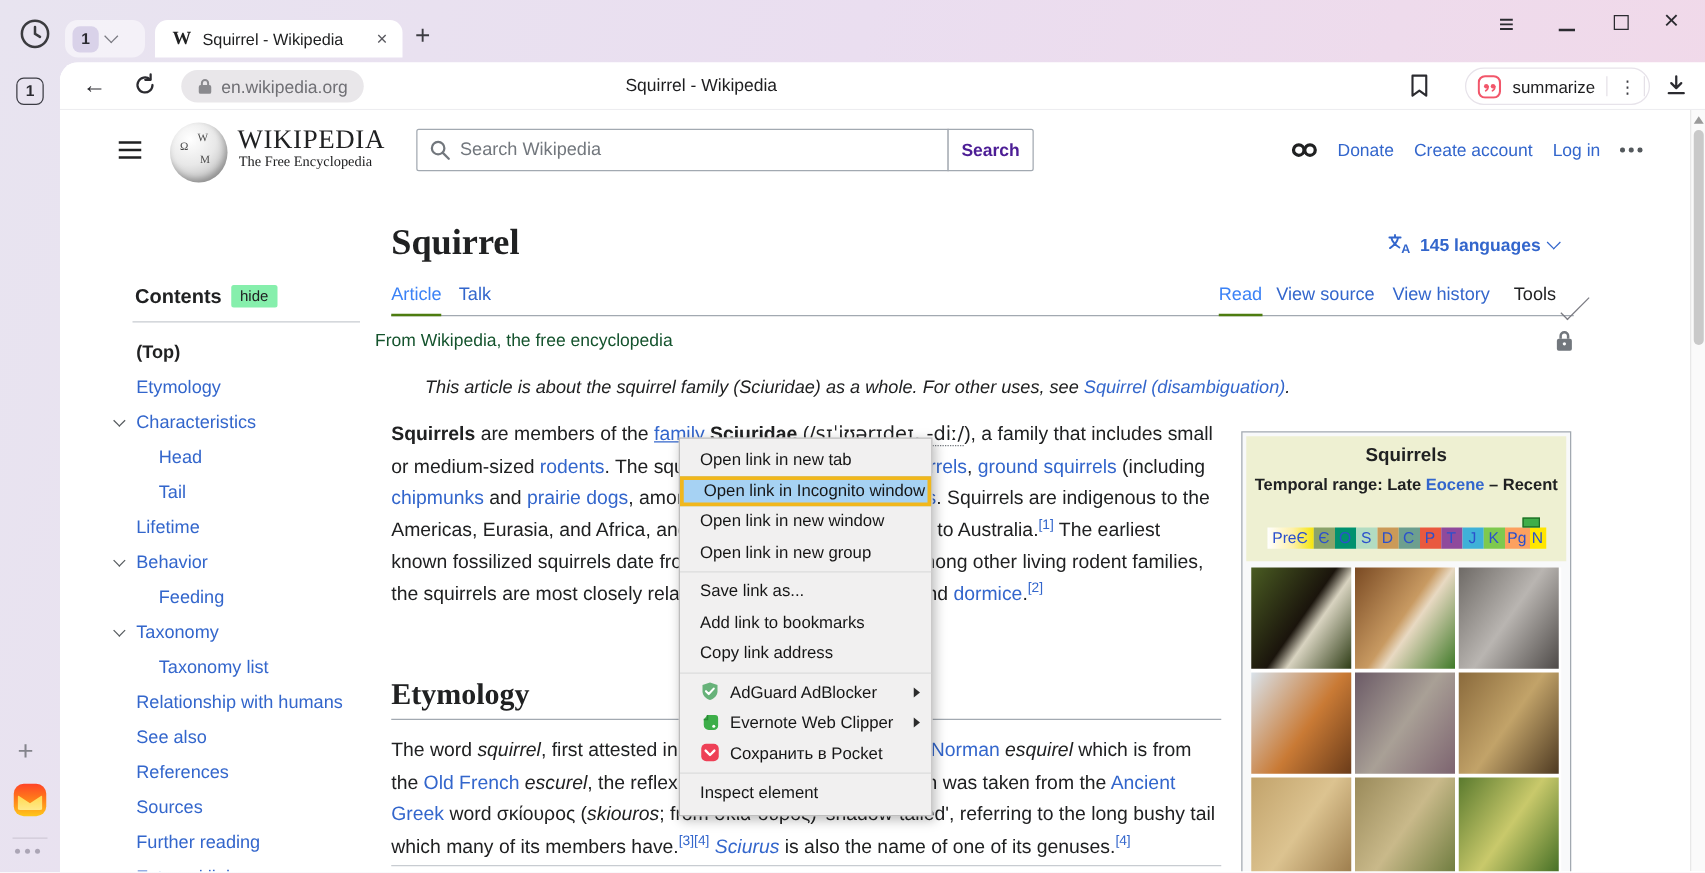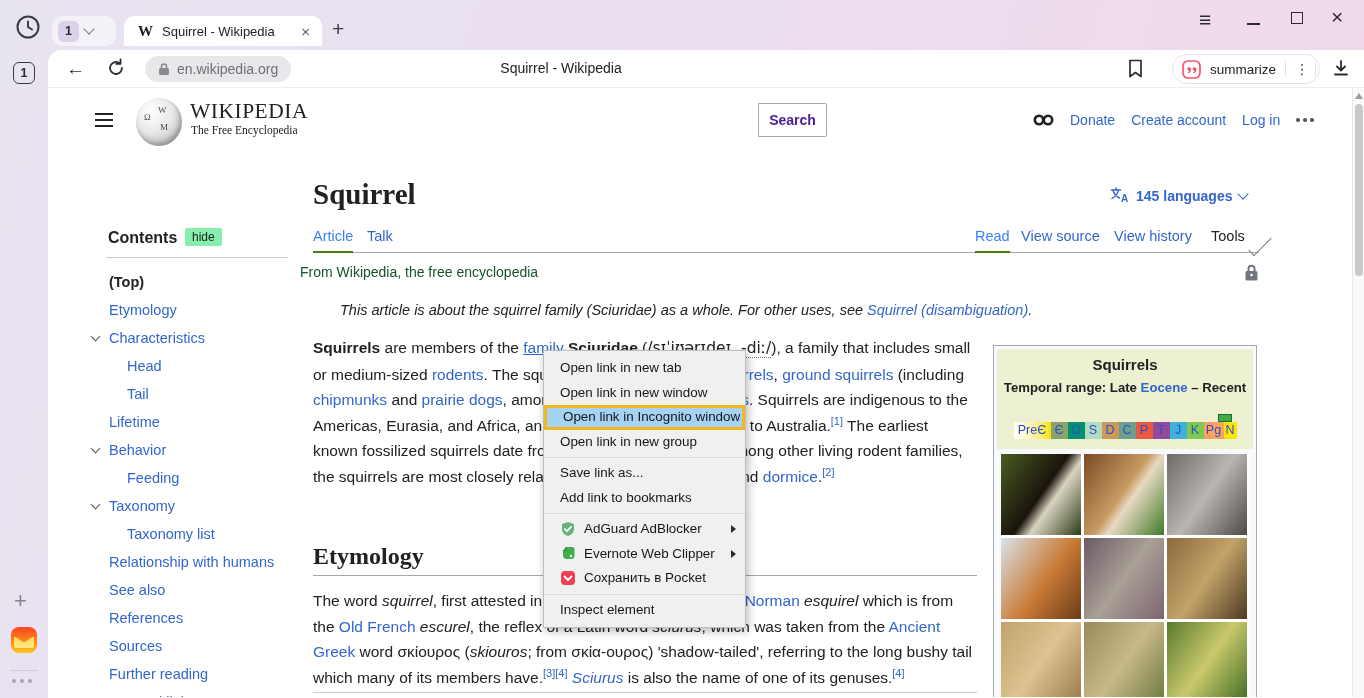--- a/index.html
+++ b/index.html
@@ -202,20 +202,27 @@
     <div class="page">
 
       <div class="abs hamb"></div>
       <div class="abs globe">
         <span style="left:8px;top:14px">Ω</span>
           <span style="left:22px;top:7px">W</span>
           <span style="left:24px;top:24px">M</span>
       </div>
       <div class="abs wordmark">WIKIPEDIA</div>
       <div class="abs tagline">The Free Encyclopedia</div>
+      <div class="abs searchbox">
+        <svg width="16" height="16" viewBox="0 0 16 16">
+            <circle cx="6.5" cy="6.5" r="5" fill="none" stroke="#72777d" stroke-width="1.8"></circle>
+            <path d="M10.5 10.5L15 15" stroke="#72777d" stroke-width="1.8" stroke-linecap="round"></path>
+          </svg>
+        <input placeholder="Search Wikipedia" style="">
+      </div>
       <div class="abs searchbtn">Search</div>
       <div class="abs userlinks">
         <svg width="21" height="12" viewBox="0 0 21 12">
             <circle cx="6" cy="6" r="4.2" fill="none" stroke="#202122" stroke-width="2.6"></circle>
             <circle cx="15" cy="6" r="4.2" fill="none" stroke="#202122" stroke-width="2.6"></circle>
           </svg>
         <span class="blue">Donate</span>
         <span class="blue">Create account</span>
         <span class="blue">Log in</span>
         <span class="hdots">
@@ -315,26 +322,27 @@
           </div>
       </div>
 
       <div class="sbar">
         <span class="sarrow"></span>
         <span class="sthumb"></span>
       </div>
 
       <div class="abs ctx" id="ctx-menu">
           <div class="mi"><span>Open link in new tab</span></div>
+          <div class="mi hl"><span>Open link in Incognito window</span></div>
           <div class="mi"><span>Open link in new window</span></div>
-          <div class="mi hl"><span>Open link in Incognito window</span></div>
           <div class="mi"><span>Open link in new group</span></div>
           <div class="sep"></div>
           <div class="mi"><span>Save link as...</span></div>
           <div class="mi"><span>Add link to bookmarks</span></div>
+          <div class="mi"><span>Copy link address</span></div>
           <div class="sep"></div>
           <div class="mi"><svg class="ic" viewBox="0 0 16 16">
               <path d="M8 1l6 2v5c0 3.5-2.7 6-6 7-3.3-1-6-3.5-6-7V3z" fill="#67b279"></path>
               <path d="M4.8 8l2.2 2.2 4-4.3" fill="none" stroke="#fff" stroke-width="1.7" stroke-linecap="round" stroke-linejoin="round"></path>
             </svg><span>AdGuard AdBlocker</span><span class="sub"></span></div>
           <div class="mi"><svg class="ic" viewBox="0 0 16 16">
               <path d="M3 5.5L6 2h6a2.5 2.5 0 0 1 2.5 2.5v6A3.5 3.5 0 0 1 11 14H7a4 4 0 0 1-4-4z" fill="#3dae49"></path>
               <path d="M3 5.5h3V2" fill="none" stroke="#2a8a36" stroke-width="1.2"></path>
               <circle cx="11" cy="11" r="1.2" fill="#fff"></circle>
             </svg><span>Evernote Web Clipper</span><span class="sub"></span></div>

